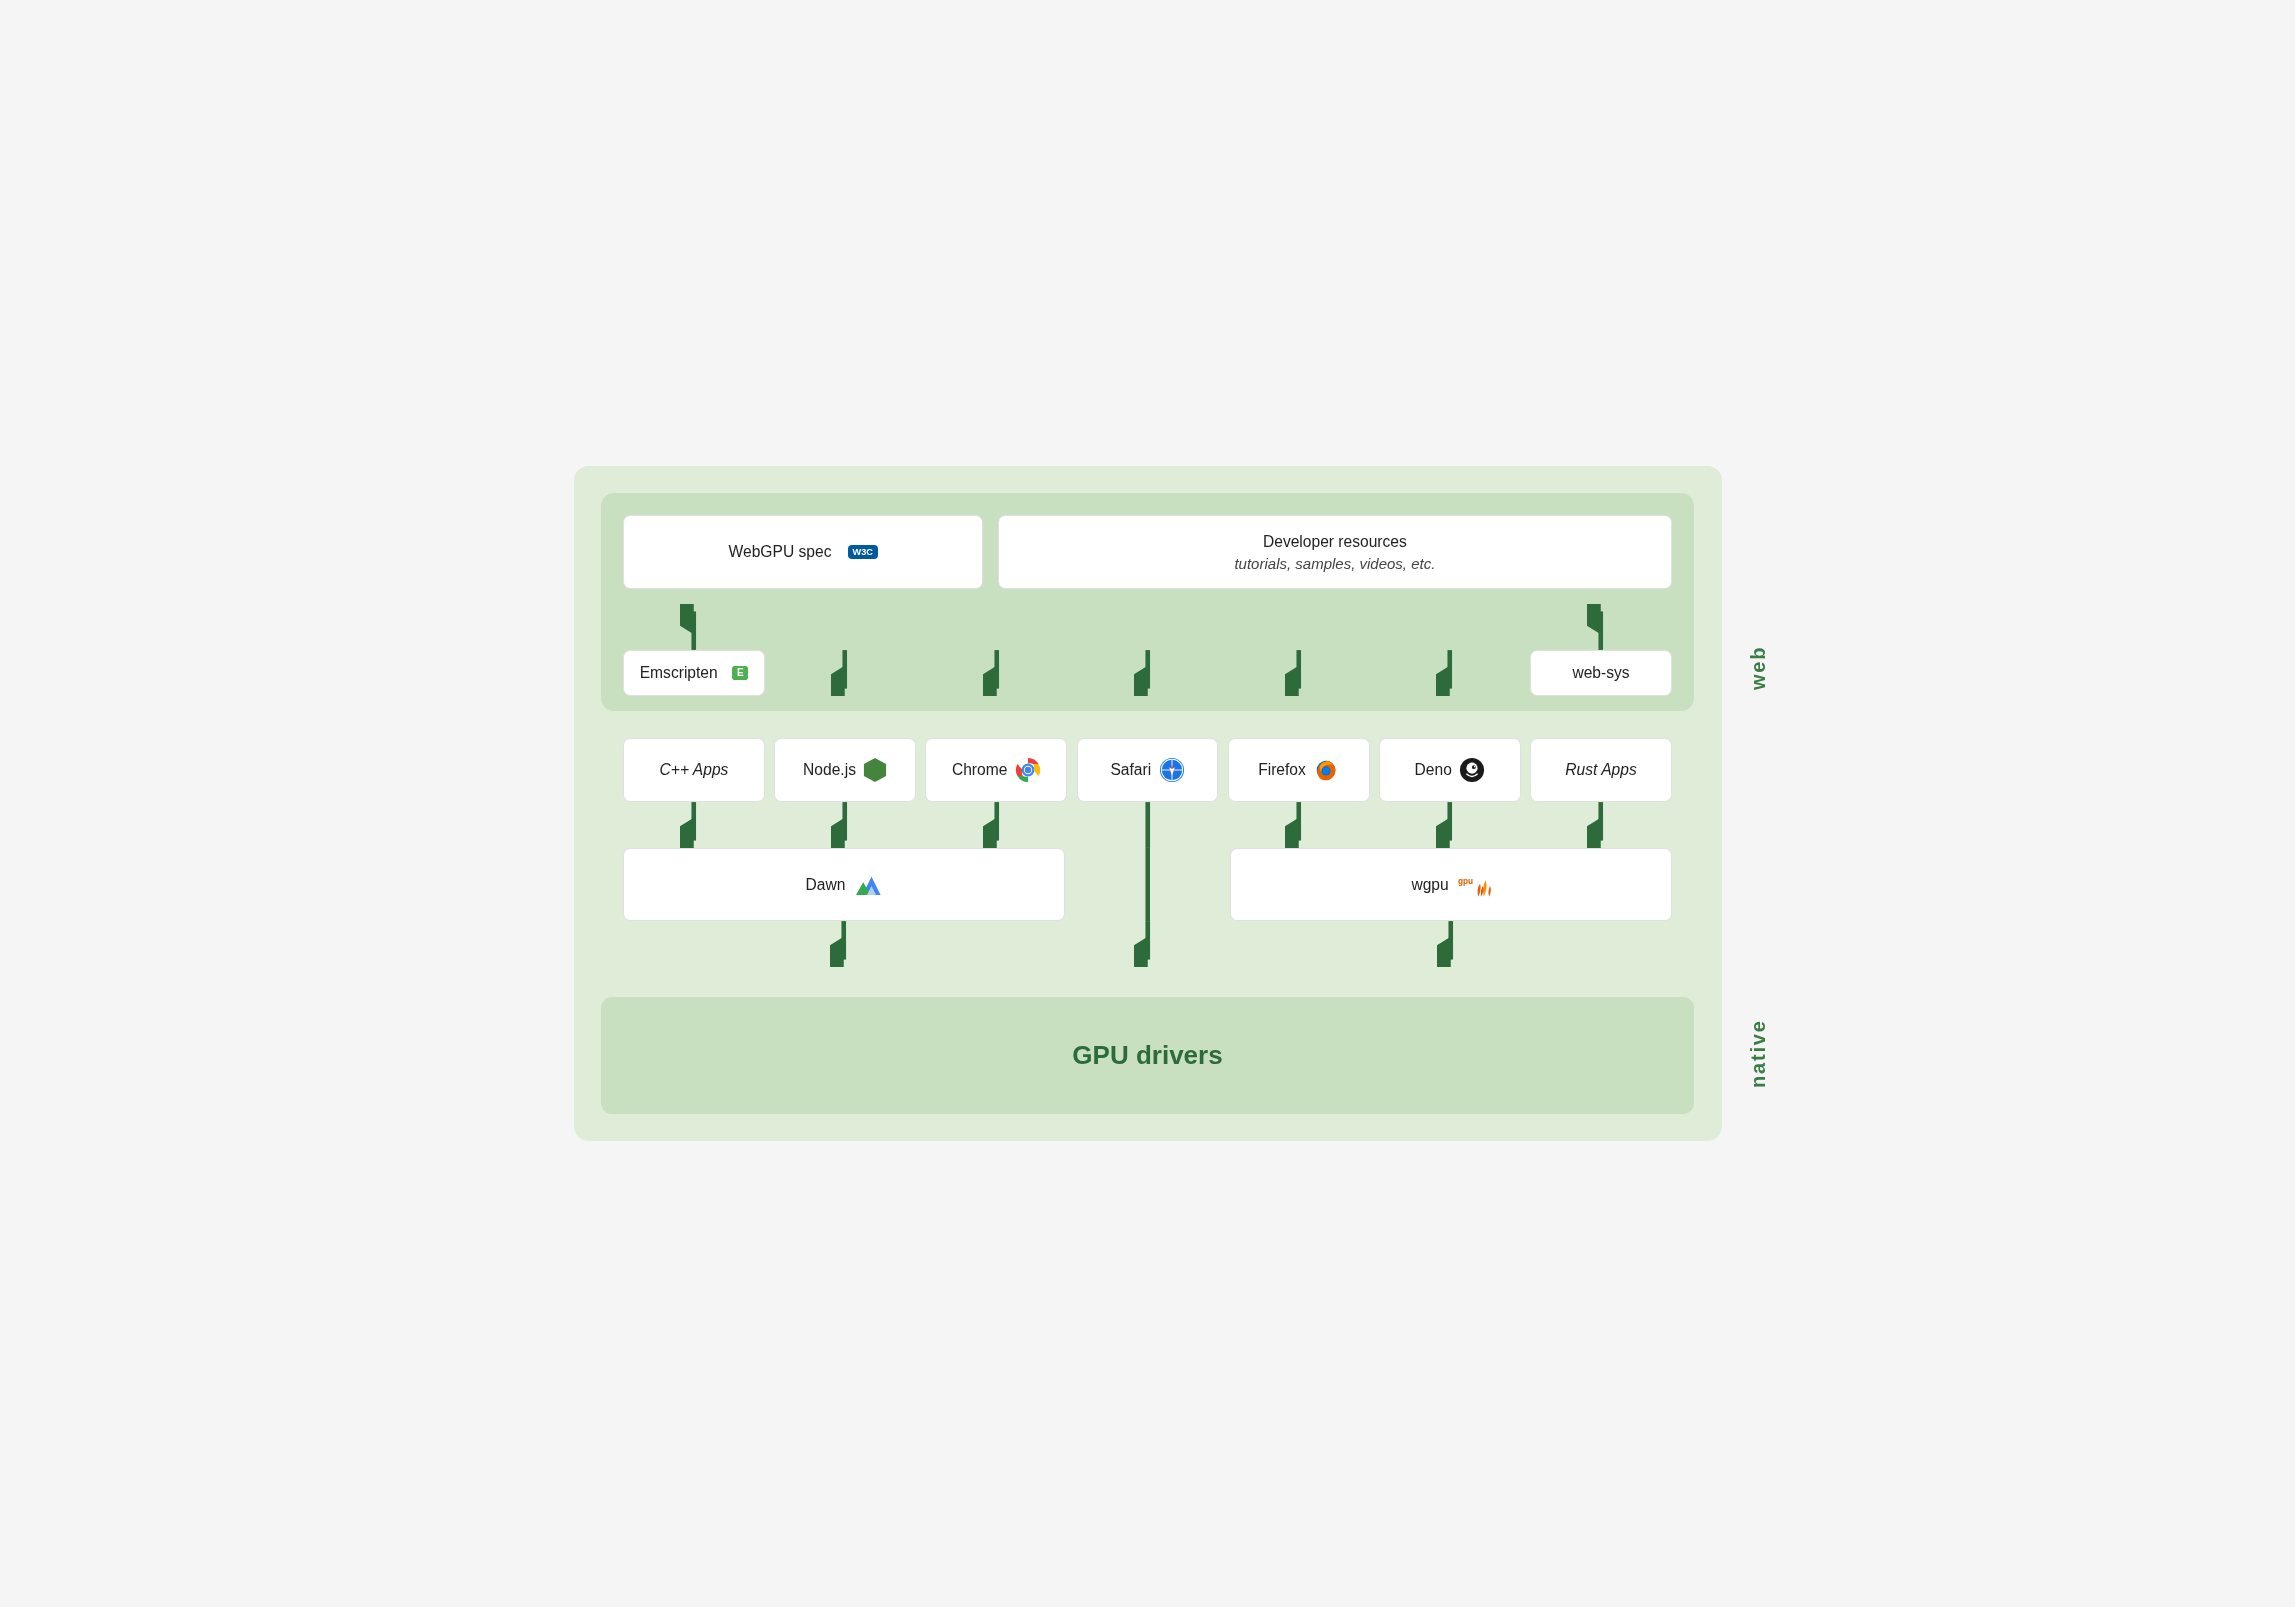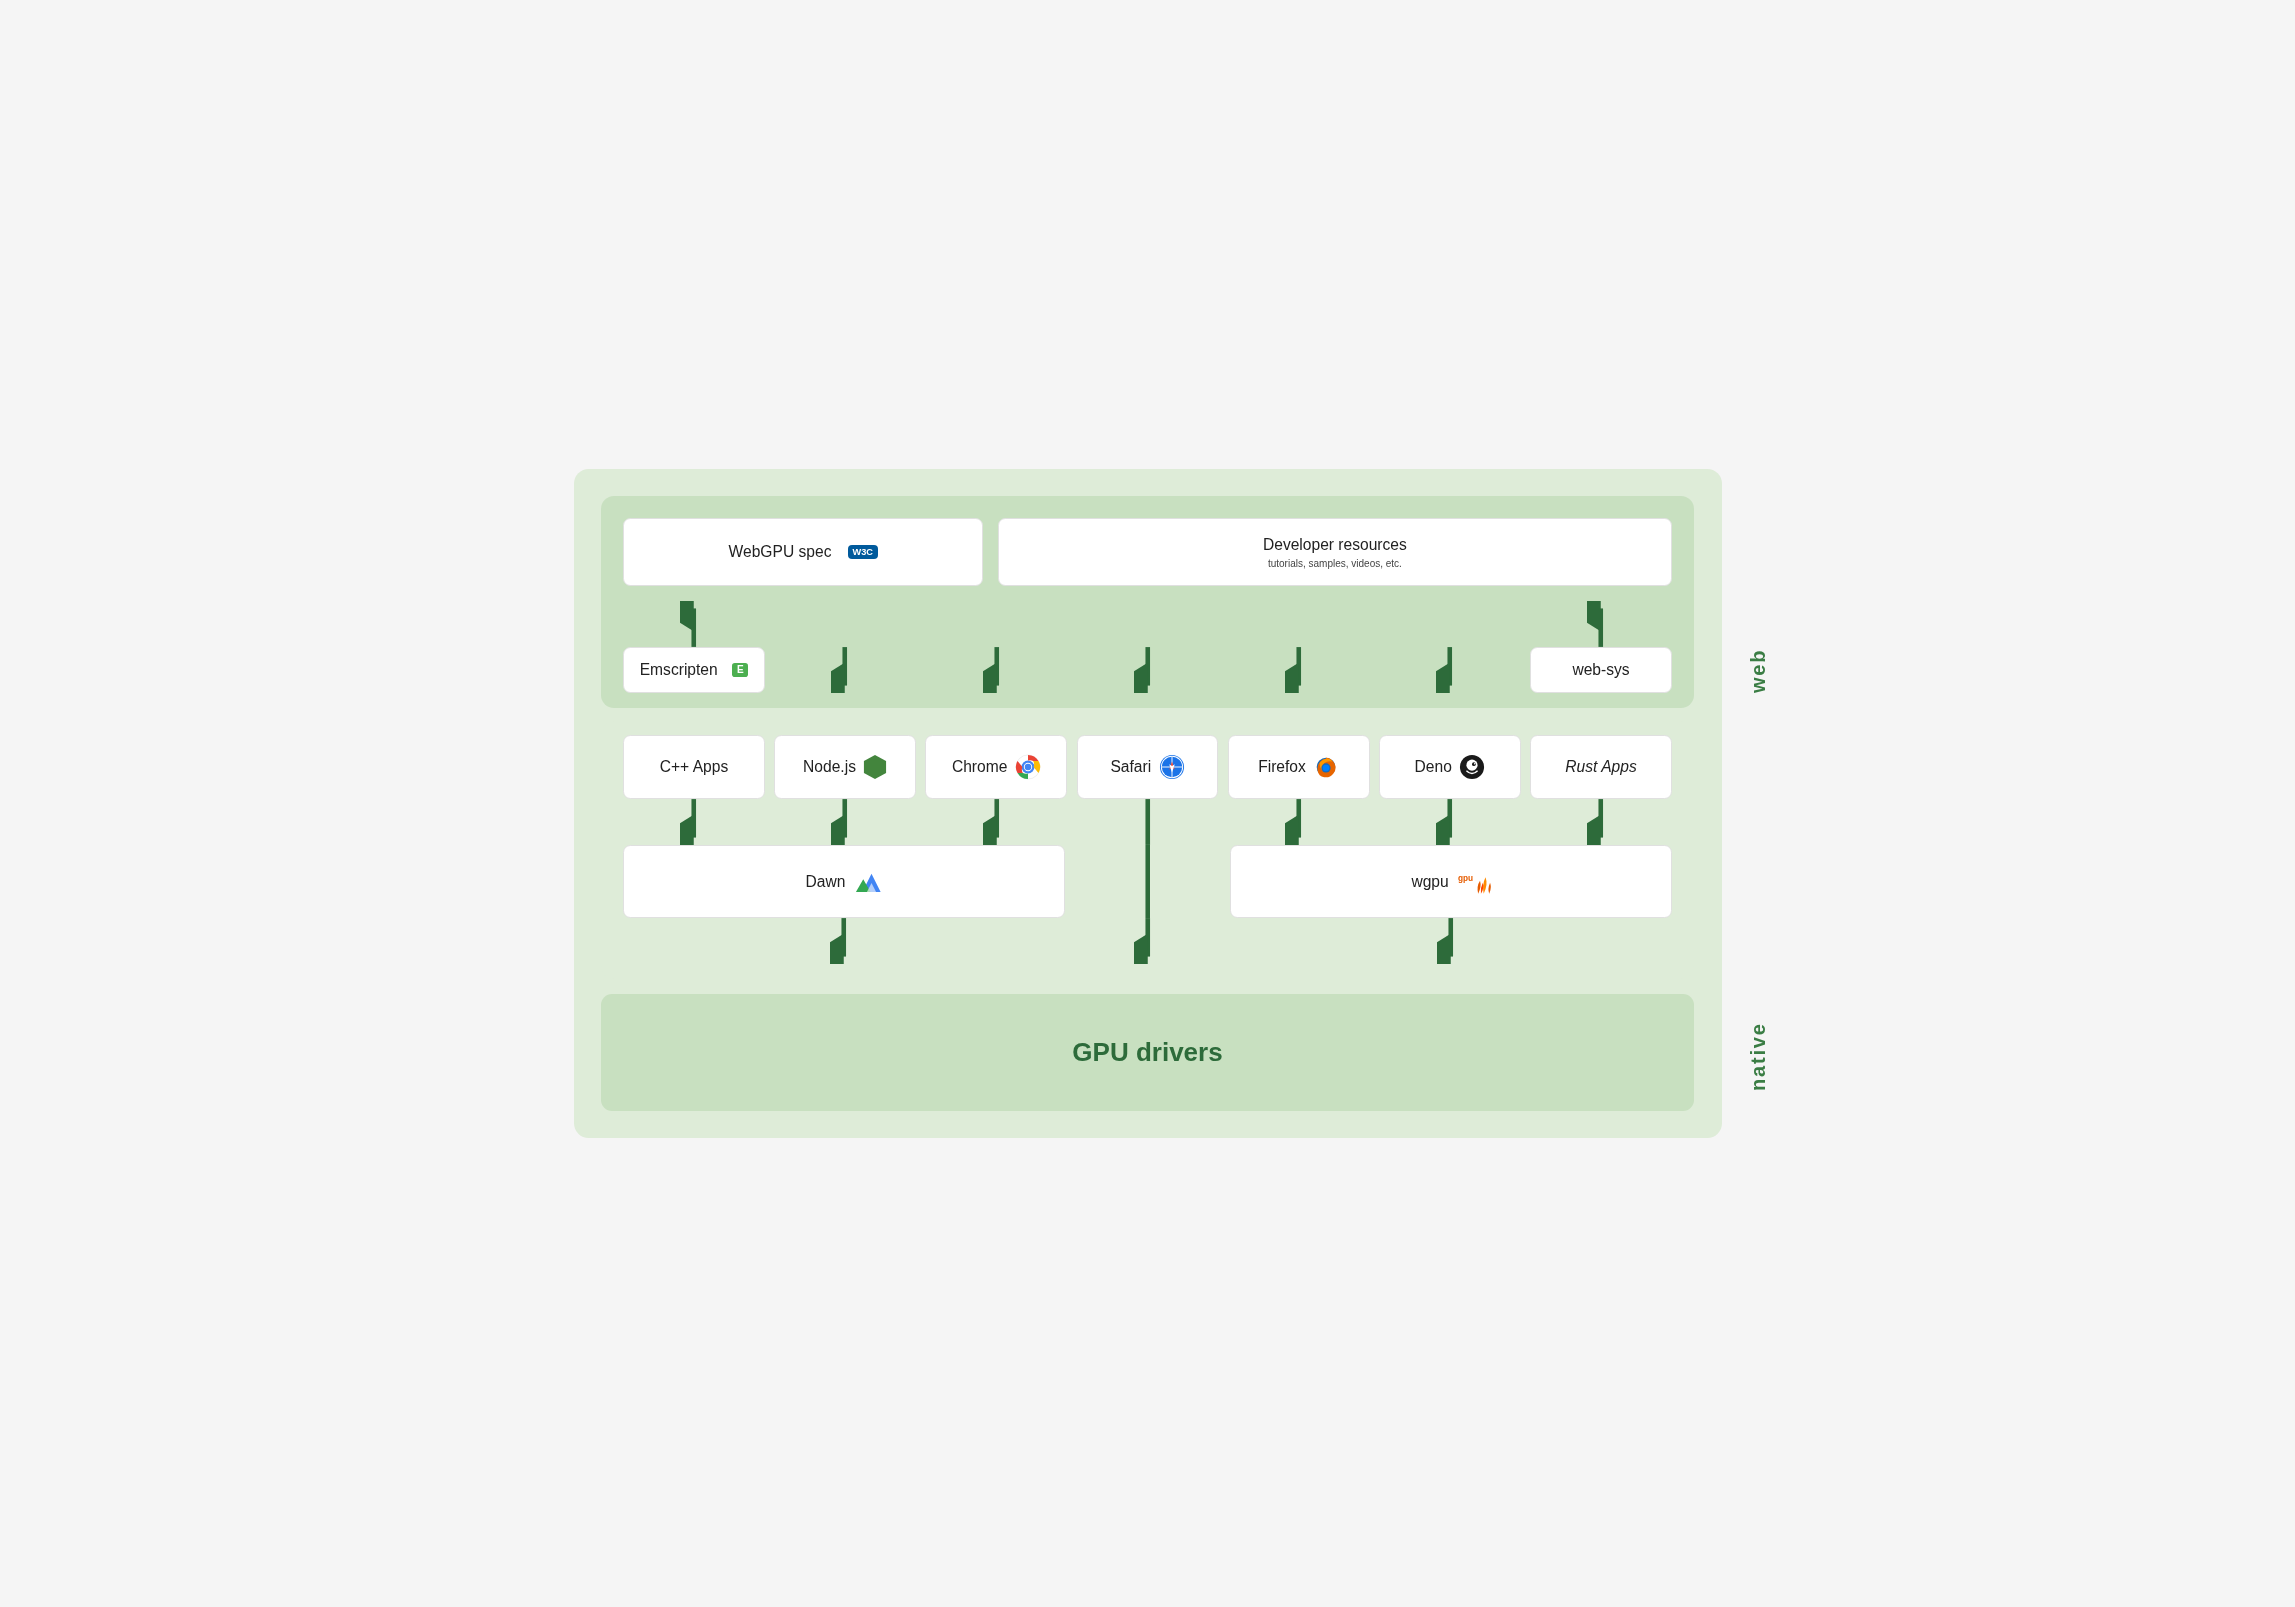--- a/index.html
+++ b/index.html
@@ -80,22 +80,23 @@
       margin-bottom: 0;
     }
 
     .box-label {
       font-size: 15.6px;
       font-weight: 400;
       color: #222;
     }
 
     .box-sublabel {
-      font-size: 10px;
+      font-size: 15px;
       color: #444;
+      font-style: italic;
     }
 
     .browser-box {
       background: white;
       border-radius: 7.3px;
       padding: 13px 14.7px;
       display: flex;
       align-items: center;
       justify-content: center;
       gap: 7.3px;
@@ -261,21 +262,21 @@
 
       </div>
     </div>
 
     <div class="region-native">
 
       <div style="display:grid; grid-template-columns:repeat(7,1fr); gap:9.2px; margin-bottom:0;">
 
         <div class="cell">
           <div class="box browser-box">
-            <span class="box-label" style="">C++ Apps</span>
+            <span class="box-label" style="font-style:italic;">C++ Apps</span>
           </div>
         </div>
 
         <div class="cell">
           <div class="box browser-box">
             <span class="box-label">Node.js</span>
 
             <svg width="24" height="26" viewBox="0 0 26 28">
               <polygon points="13,1 25,7.5 25,20.5 13,27 1,20.5 1,7.5" fill="#43853d"></polygon>
               <text x="13" y="18" text-anchor="middle" fill="white" font-size="9" font-weight="bold"></text>

